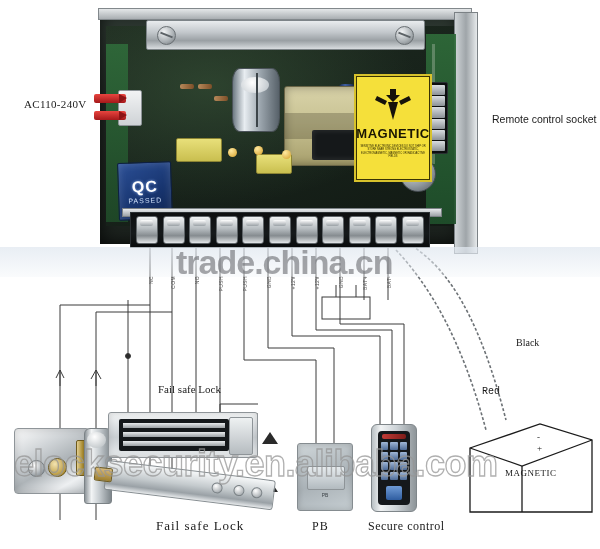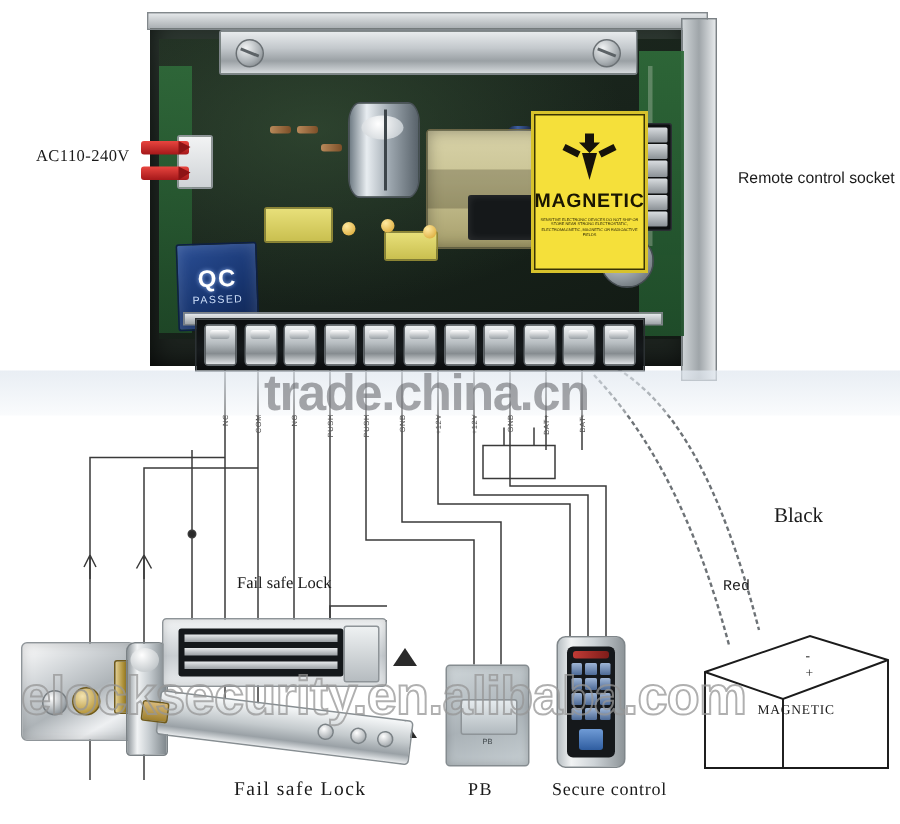--- a/index.html
+++ b/index.html
@@ -166,21 +166,21 @@
   .terminals i:before{content:"";position:absolute;left:3px;top:3px;width:13px;height:6px;border-radius:2px;
     background:linear-gradient(180deg,#fff,#9aa1a6);}
   .term-strip{
     position:absolute;left:22px;top:196px;width:318px;height:7px;
     background:linear-gradient(180deg,#e8ebed,#9ea4a8);border:1px solid #7c8286;
   }
 
   
   .lbl{position:absolute;font-family:"Liberation Serif", serif;color:#1a1a1a;}
   .lbl-remote{left:492px;top:113px;font-size:10.5px;font-family:"Liberation Sans", sans-serif;}
-  .lbl-black{left:516px;top:337px;font-size:14px;}
+  .lbl-black{left:516px;top:337px;font-size:10px;}
   .lbl-red{left:482px;top:386px;font-size:10px;font-family:Liberation Mono, monospace;}
   .lbl-failsafe-top{left:158px;top:383px;font-size:11px;}
   .lbl-failsecure{left:20px;top:518px;font-size:13px;letter-spacing:1px;}
   .lbl-failsafe-bot{left:156px;top:518px;font-size:13px;letter-spacing:1px;}
   .lbl-pb{left:312px;top:519px;font-size:12px;letter-spacing:1px;}
   .lbl-access{left:368px;top:519px;font-size:12px;letter-spacing:.5px;}
   .lbl-battery{left:505px;top:468px;font-size:9px;letter-spacing:.5px;}
   .lbl-plus{left:537px;top:443px;font-size:9px;}
   .lbl-minus{left:537px;top:432px;font-size:9px;}
 

